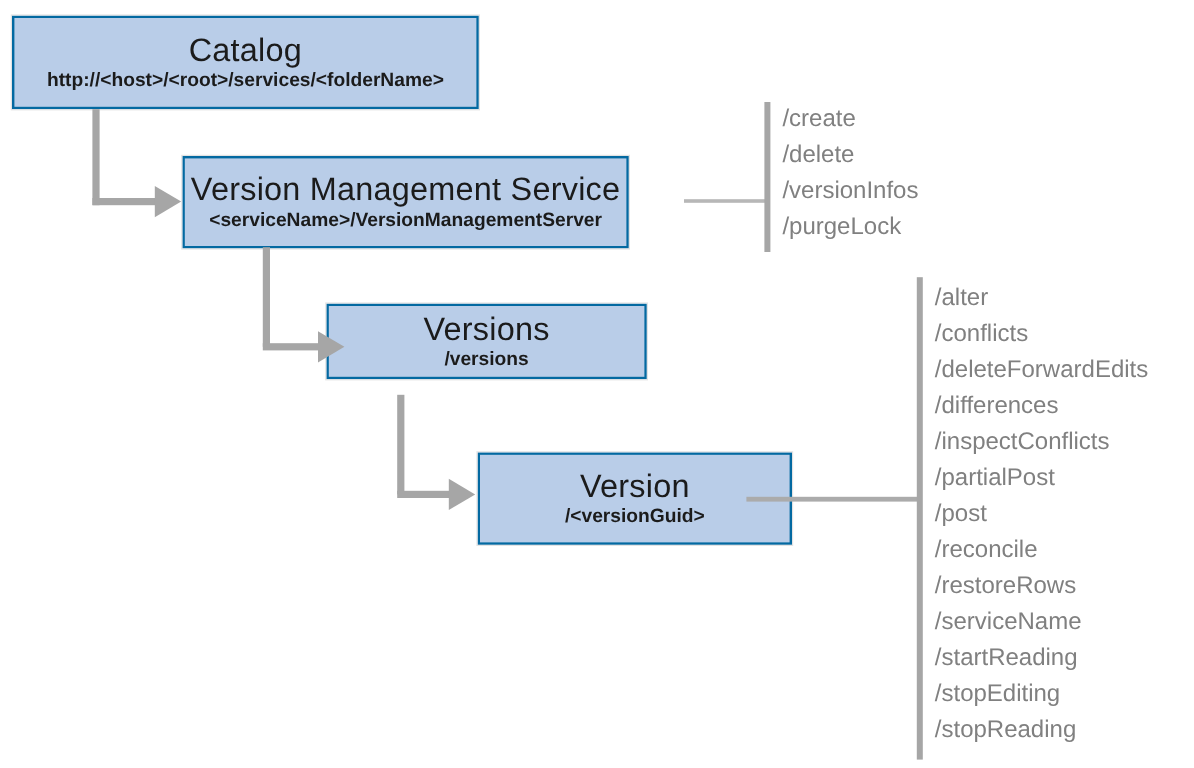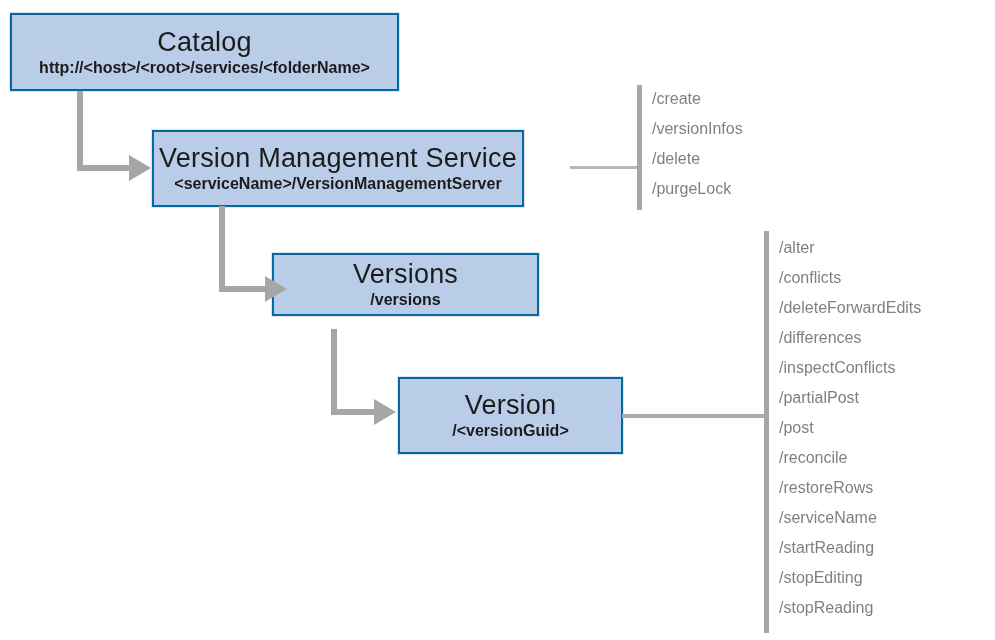--- a/index.html
+++ b/index.html
@@ -34,21 +34,21 @@
   }
   .node-subtitle {
     font-size: 16px;
     font-weight: bold;
     color: #1b1b1b;
     line-height: 1.2;
   }
   #node-catalog  { left: 10px;  top: 13px;  width: 389px; height: 78px; }
   #node-vms      { left: 152px; top: 130px; width: 372px; height: 77px; }
   #node-versions { left: 272px; top: 253px; width: 267px; height: 63px; }
-  #node-version  { left: 398px; top: 377px; width: 225px; height: 77px; }
+  #node-version  { left: 398px; top: 377px; width: 262px; height: 77px; }
 
   
   .conn { position: absolute; background: #a6a6a6; }
   .arrow-right {
     position: absolute;
     width: 0; height: 0;
     border-top: 13px solid transparent;
     border-bottom: 13px solid transparent;
     border-left: 22px solid #a6a6a6;
   }
@@ -69,21 +69,21 @@
   #c5-h { left: 622px; top: 414px; width: 143px; height: 4px; background: #ababab; }
 
   
   #bar-vms     { left: 637px; top: 85px;  width: 5px; height: 125px; }
   #bar-version { left: 764px; top: 231px; width: 5px; height: 402px; }
 
   
   .ops {
     position: absolute;
     color: #808080;
-    font-size: 16px;
+    font-size: 20px;
     line-height: 30px;
     white-space: nowrap;
   }
   #ops-vms     { left: 652px; top: 84px; }
   #ops-version { left: 779px; top: 233px; }
 </style>
 </head>
 <body>
 
 <div class="canvas">
@@ -121,22 +121,22 @@
   <div class="arrow-right" id="c3-a"></div>
 
   <div class="conn" id="c4-h"></div>
   <div class="conn" id="c5-h"></div>
 
   <div class="conn" id="bar-vms"></div>
   <div class="conn" id="bar-version"></div>
 
   <div class="ops" id="ops-vms">
       <div class="op">/create</div>
+      <div class="op">/delete</div>
       <div class="op">/versionInfos</div>
-      <div class="op">/delete</div>
       <div class="op">/purgeLock</div>
     </div>
 
   <div class="ops" id="ops-version">
       <div class="op">/alter</div>
       <div class="op">/conflicts</div>
       <div class="op">/deleteForwardEdits</div>
       <div class="op">/differences</div>
       <div class="op">/inspectConflicts</div>
       <div class="op">/partialPost</div>

